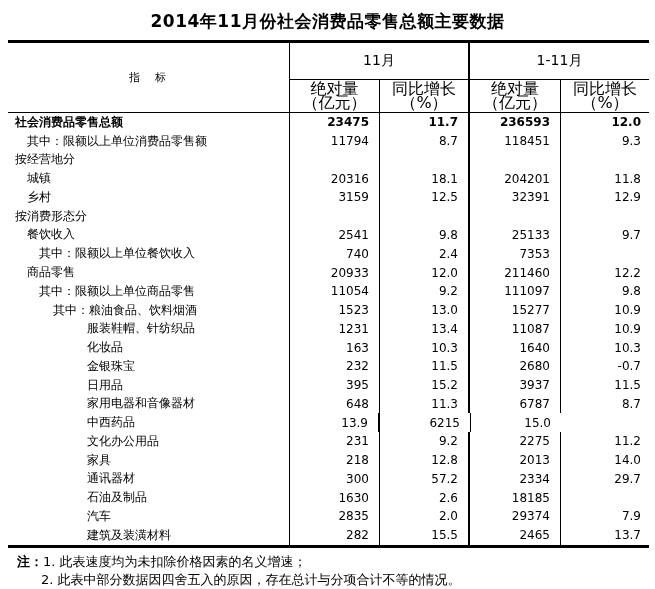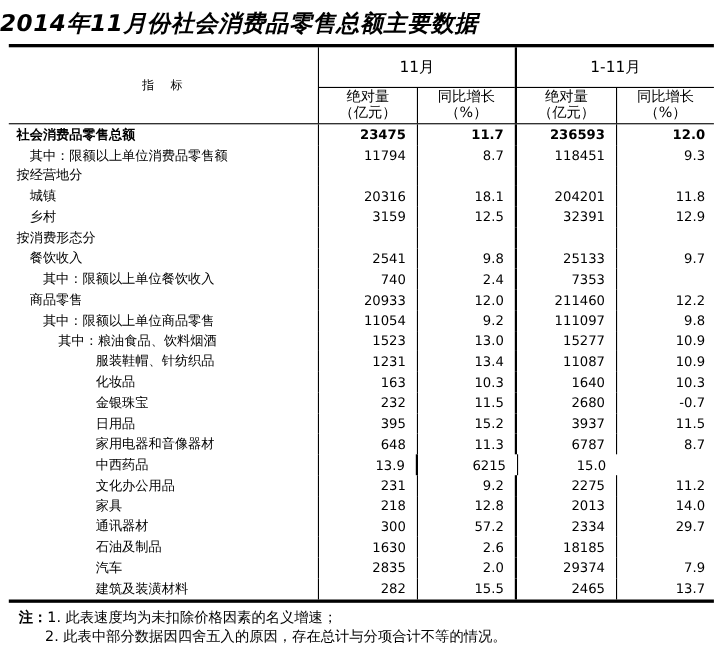--- a/index.html
+++ b/index.html
@@ -4,27 +4,26 @@
 <style>
   * { box-sizing: border-box; margin: 0; padding: 0; }
   html, body { background: #ffffff; }
   body {
     width: 655px; height: 589px;
     color: #000;
     font-family: "DejaVu Sans", sans-serif;
     overflow: hidden;
   }
   .page-title {
-    text-align: left;
+    text-align: center;
     font-weight: bold;
-    font-size: 21px;
+    font-size: 17px;
     line-height: 24px;
     padding-top: 9px;
     letter-spacing: 0.5px;
-    font-style: italic;
   }
   .stat-table {
     width: 641px;
     margin: 7px 0 0 8px;
     border-top: 3px solid #000;
     border-bottom: 3px solid #000;
   }
   .thead { display: flex; height: 70px; border-bottom: 1px solid #000; }
   .th-indicator {
     width: 282px;
@@ -38,21 +37,21 @@
   .th-group.g2 { width: 179px; }
   .group-label {
     height: 37px; border-bottom: 1px solid #000;
     display: flex; align-items: center; justify-content: center;
     font-size: 14px;
   }
   .sub-row { display: flex; flex: 1; }
   .sub-cell {
     display: flex; flex-direction: column;
     align-items: center; justify-content: center;
-    text-align: center; font-size: 13px; line-height: 14px;
+    text-align: center; font-size: 16px; line-height: 14px;
   }
   .g1 .sub-abs { width: 90px; border-right: 1px solid #000; }
   .g1 .sub-yoy { width: 88px; }
   .g2 .sub-abs { width: 91px; border-right: 1px solid #000; }
   .g2 .sub-yoy { width: 88px; }
   .tr { display: flex; height: 18.78px; }
   .td { height: 100%; display: flex; align-items: center; font-size: 12px; white-space: nowrap; }
   .td-label { width: 282px; border-right: 1px solid #000; }
   .td-num { justify-content: flex-end; padding-right: 10px; }
   .td-num.c1 { width: 90px; border-right: 1px solid #000; }

